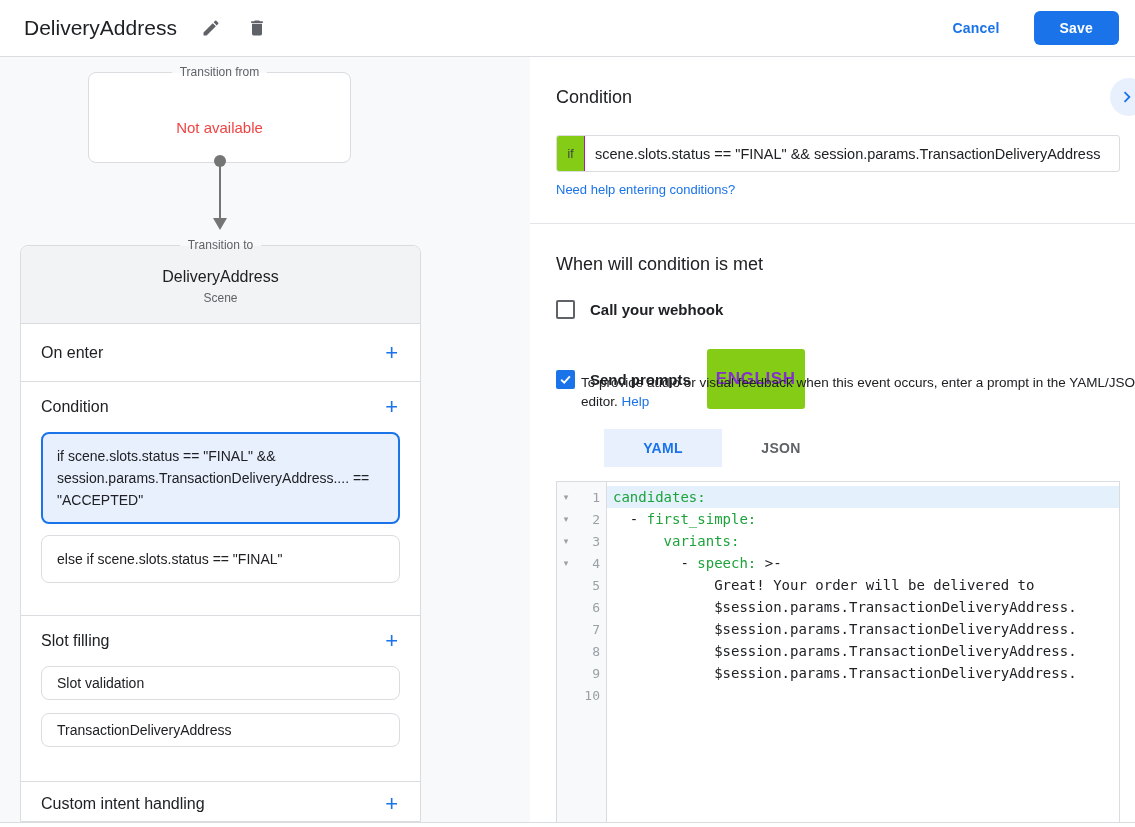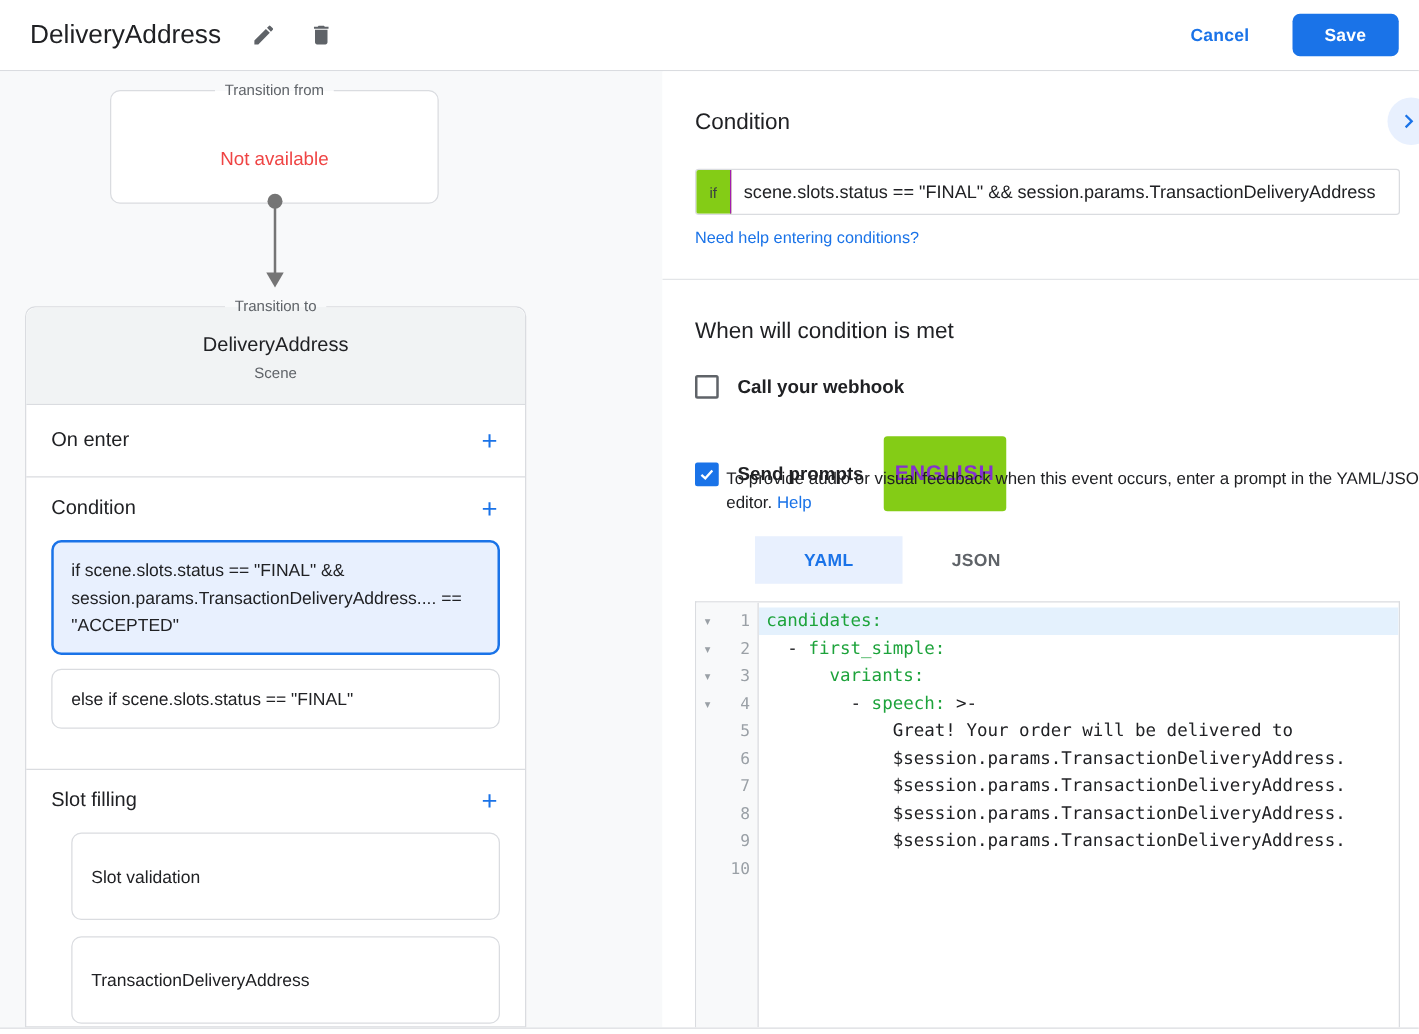--- a/index.html
+++ b/index.html
@@ -48,22 +48,22 @@
               cursor:pointer; line-height:20px; }
   .simple-row { height:58px; display:flex; align-items:center; justify-content:space-between;
                 padding:0 22px 0 20px; border-bottom:1px solid #dadce0;gap:12px; }
   .section { border-bottom:1px solid #dadce0; padding-bottom:21px; }
   .section-head { height:50px; display:flex; align-items:center; justify-content:space-between;
                   padding:0 22px 0 20px; }
   .cond-card { margin:0 20px 11px 20px; border:1px solid #dadce0; border-radius:8px; background:#fff;
                font-size:14px; line-height:22px; padding:12px 15px; color:#202124; cursor:pointer;
                word-break:break-word; }
   .cond-card.selected { background:#e8f0fe; border:2px solid #1a73e8; padding:11px 14px; }
-  .slot-card { margin:0 20px 13px 36px; border:1px solid #dadce0; border-radius:8px; background:#fff;
-               font-size:14px; padding:26px 15px; cursor:pointer; }
+  .slot-card { margin:0 20px 13px 20px; border:1px solid #dadce0; border-radius:8px; background:#fff;
+               font-size:14px; padding:8px 15px; cursor:pointer; }
   .last-row { height:44px; display:flex; align-items:center; justify-content:space-between;
               padding:0 22px 0 20px; }
 
   
   .right-panel { position:absolute; left:530px; top:57px; width:605px; height:765px; background:#fff; }
   .r-heading { position:absolute; left:26px; top:30px; font-size:18px; font-weight:400; color:#202124; }
   .chev-btn { position:absolute; left:580px; top:21px; width:38px; height:38px; border-radius:50%;
               background:#e8f0fe; border:none; cursor:pointer; display:flex; align-items:center; }
   .chev-btn svg { width:22px; height:22px; fill:#1a73e8; margin-left:6px; }
 

